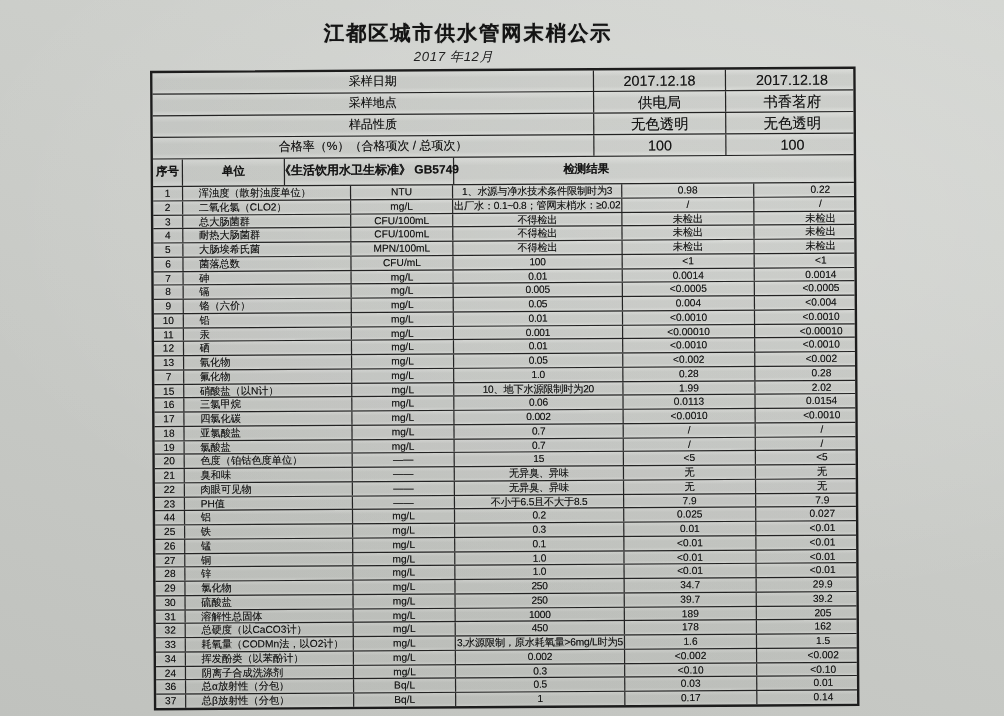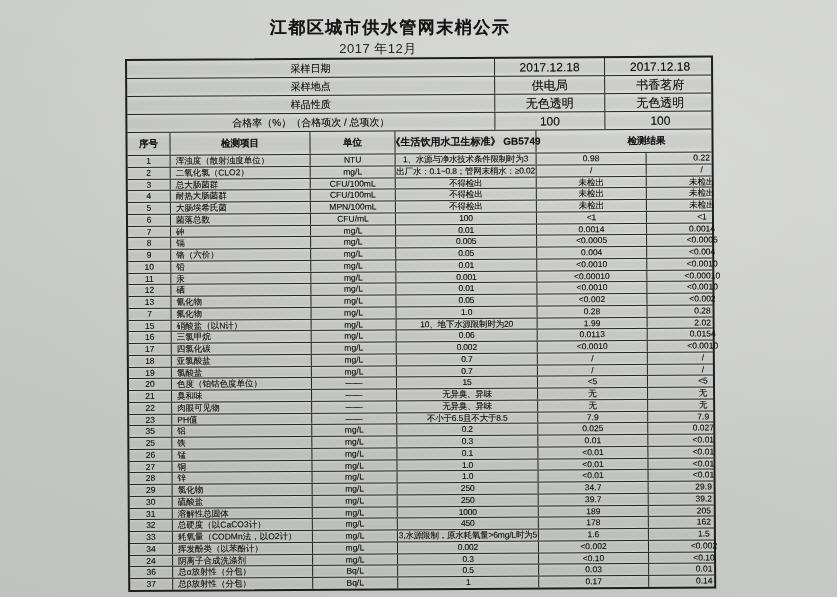--- a/index.html
+++ b/index.html
@@ -11,21 +11,21 @@
       linear-gradient(200deg,#d2d4d0 0%,#caccc8 45%,#c0c2be 100%);
     color:#141414;
   }
   .title{
     position:absolute;top:16px;left:0;width:780px;text-align:center;
     font-size:17px;font-weight:bold;letter-spacing:1.5px;
     text-shadow:0 0 0.6px rgba(10,10,10,0.55);
   }
   .subtitle{
     position:absolute;top:40px;left:0;width:756px;text-align:center;
-    font-size:13px;letter-spacing:0.5px;color:#222;
+    font-size:11px;letter-spacing:0.5px;color:#222;font-style:italic;
   }
   .table{
     position:absolute;left:125px;top:59px;width:588px;height:533px;
     display:flex;flex-direction:column;
     border:2px solid #1d1d1d;box-sizing:border-box;
     transform:rotate(-0.35deg);transform-origin:0 0;
     background:rgba(255,255,255,0.06);
   }
   .irow,.hrow,.drow{
     display:flex;flex-direction:row;border-bottom:1px solid #232323;
@@ -38,22 +38,22 @@
   .drow{flex:1;}
   .drow:last-child{border-bottom:none;}
   .c{
     display:flex;align-items:center;justify-content:center;
     border-right:1px solid #232323;box-sizing:border-box;
     white-space:nowrap;overflow:visible;
     font-size:8.5px;line-height:1;
     text-shadow:0 0 0.5px rgba(20,20,20,0.5);
   }
   .c.last{border-right:none;}
-  .no{width:43px;flex:none;}
-  .item{width:140px;flex:none;justify-content:flex-start;padding-left:5px;}
+  .no{width:25px;flex:none;}
+  .item{width:140px;flex:none;justify-content:flex-start;padding-left:13px;}
   .unit{width:85px;flex:none;}
   .std{width:141px;flex:none;letter-spacing:-0.2px;}
   .res{width:110px;flex:none;}
   .res2{width:220px;flex:none;}
   .ilabel{width:368px;flex:none;font-size:10px;}
   .ival{width:110px;flex:none;font-size:12px;}
   .hrow .c{font-size:9.5px;letter-spacing:0;}
   .hrow .std{font-size:10px;}
 </style>
 </head>
@@ -81,21 +81,20 @@
       </div>
       <div class="irow">
         <div class="c ilabel">合格率（%）（合格项次 / 总项次）</div>
         <div class="c ival">100</div>
         <div class="c ival last">100</div>
       </div>
     </div>
 
   <div class="hrow">
     <div class="c no">序号</div>
-    <div class="c item" style="justify-content:center;padding-left:0">检测项目</div>
     <div class="c unit">单位</div>
     <div class="c std">《生活饮用水卫生标准》 GB5749</div>
     <div class="c res2 last">检测结果</div>
   </div>
 
   <div class="rows" id="dataRows">
       <div class="drow">
         <div class="c no">1</div>
         <div class="c item">浑浊度（散射浊度单位）</div>
         <div class="c unit">NTU</div>
@@ -273,21 +272,21 @@
       </div>
       <div class="drow">
         <div class="c no">23</div>
         <div class="c item">PH值</div>
         <div class="c unit">——</div>
         <div class="c std">不小于6.5且不大于8.5</div>
         <div class="c res">7.9</div>
         <div class="c res last">7.9</div>
       </div>
       <div class="drow">
-        <div class="c no">35</div>
+        <div class="c no">44</div>
         <div class="c item">铝</div>
         <div class="c unit">mg/L</div>
         <div class="c std">0.2</div>
         <div class="c res">0.025</div>
         <div class="c res last">0.027</div>
       </div>
       <div class="drow">
         <div class="c no">25</div>
         <div class="c item">铁</div>
         <div class="c unit">mg/L</div>

